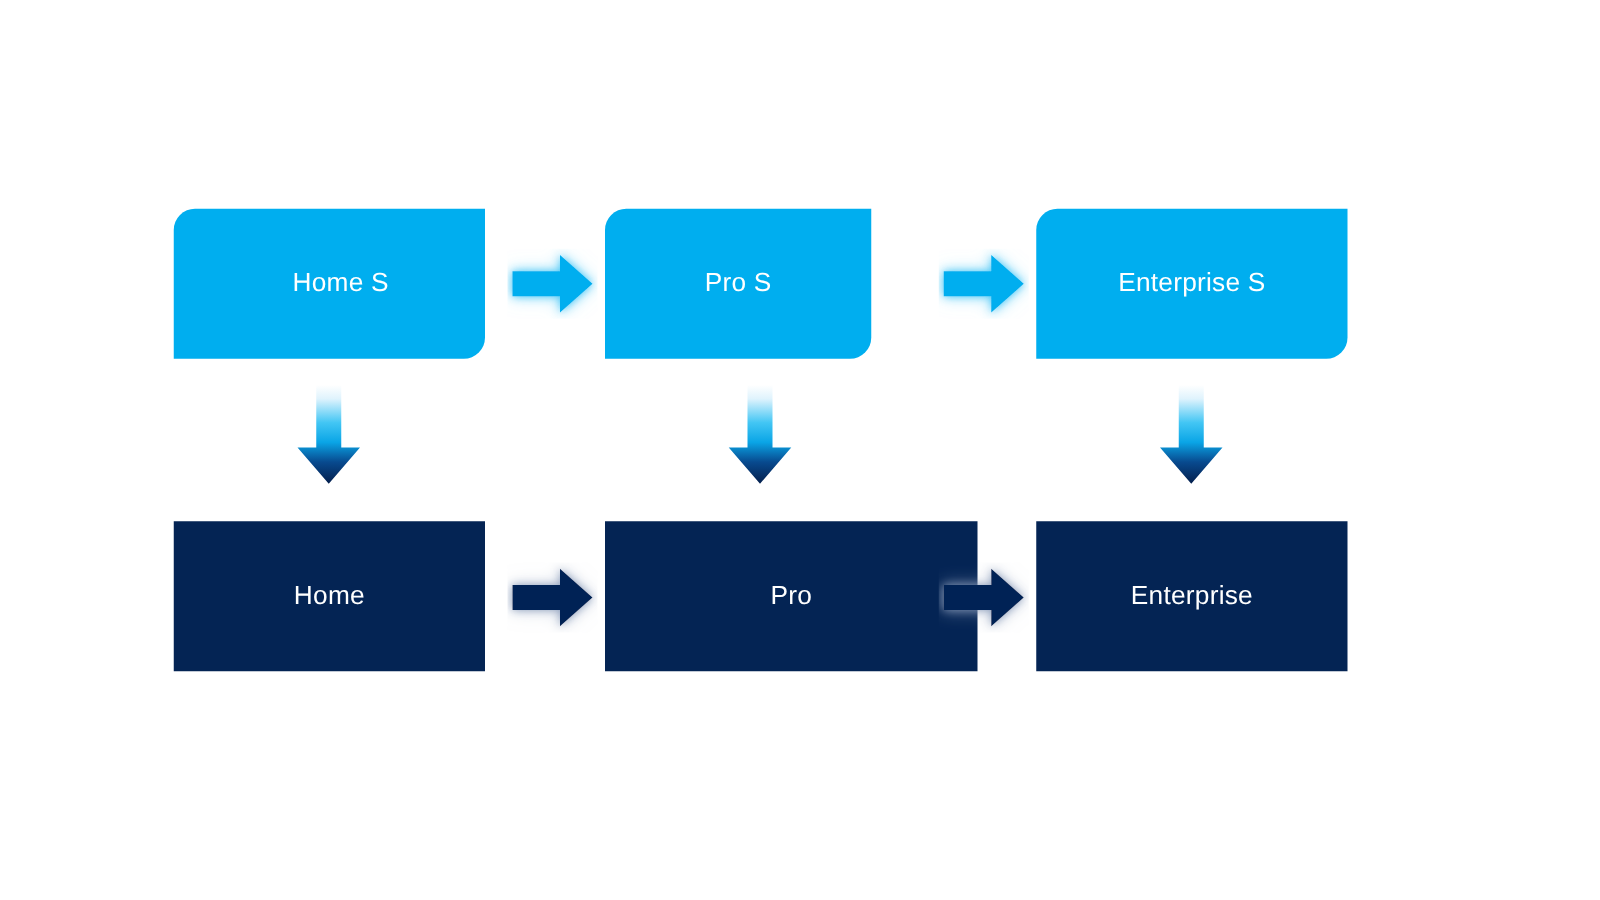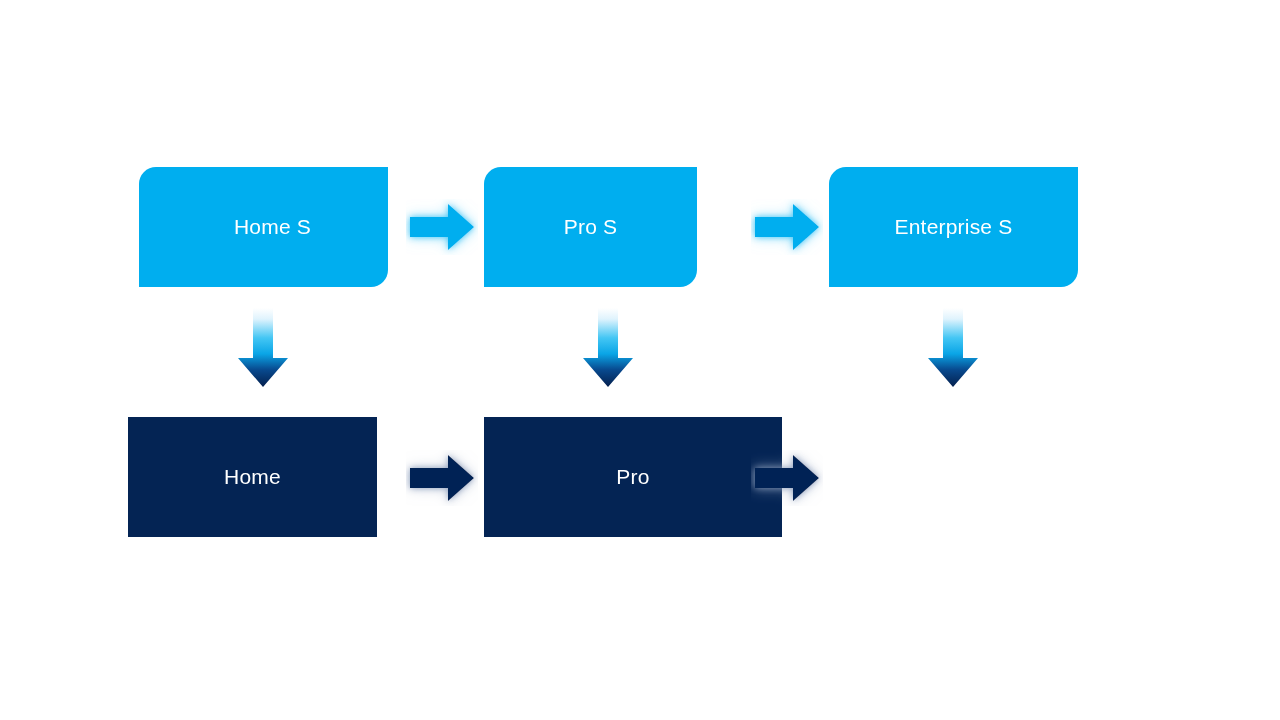--- a/index.html
+++ b/index.html
@@ -134,28 +134,31 @@
       <path d="M21 2 H41 V52 H56 L31 81 L6 52 H21 Z" fill="url(#vArrowGrad)"></path>
     </svg>
   </div>
 
   <div class="v-arrow" style="left:922px; top:306px;">
     <svg viewBox="0 0 62 84" xmlns="http://www.w3.org/2000/svg">
       <path d="M21 2 H41 V52 H56 L31 81 L6 52 H21 Z" fill="url(#vArrowGrad)"></path>
     </svg>
   </div>
 
-  <div class="node-box tier-bottom" style="left:128px; top:417px; width:249px; height:120px;">
+  <div class="node-box tier-bottom" style="left:139px; top:417px; width:249px; height:120px;">
     <span class="node-label">Home</span>
   </div>
 
   <div class="node-box tier-bottom" style="left:484px; top:417px; width:298px; height:120px;">
     <span class="node-label">Pro</span>
   </div>
 
+  <div class="node-box tier-bottom" style="left:829px; top:417px; width:249px; height:120px;">
+    <span class="node-label">Enterprise</span>
+  </div>
 
   <div class="h-arrow" style="left:406px; top:450px;">
     <svg viewBox="0 0 72 56" xmlns="http://www.w3.org/2000/svg">
       <path d="M4 18 H42 V5 L68 28 L42 51 V38 H4 Z" fill="#042454" filter="url(#glowDark)"></path>
     </svg>
   </div>
 
   <div class="h-arrow" style="left:751px; top:450px;">
     <svg viewBox="0 0 72 56" xmlns="http://www.w3.org/2000/svg">
       <path d="M4 18 H42 V5 L68 28 L42 51 V38 H4 Z" fill="#042454" filter="url(#glowDark)"></path>

